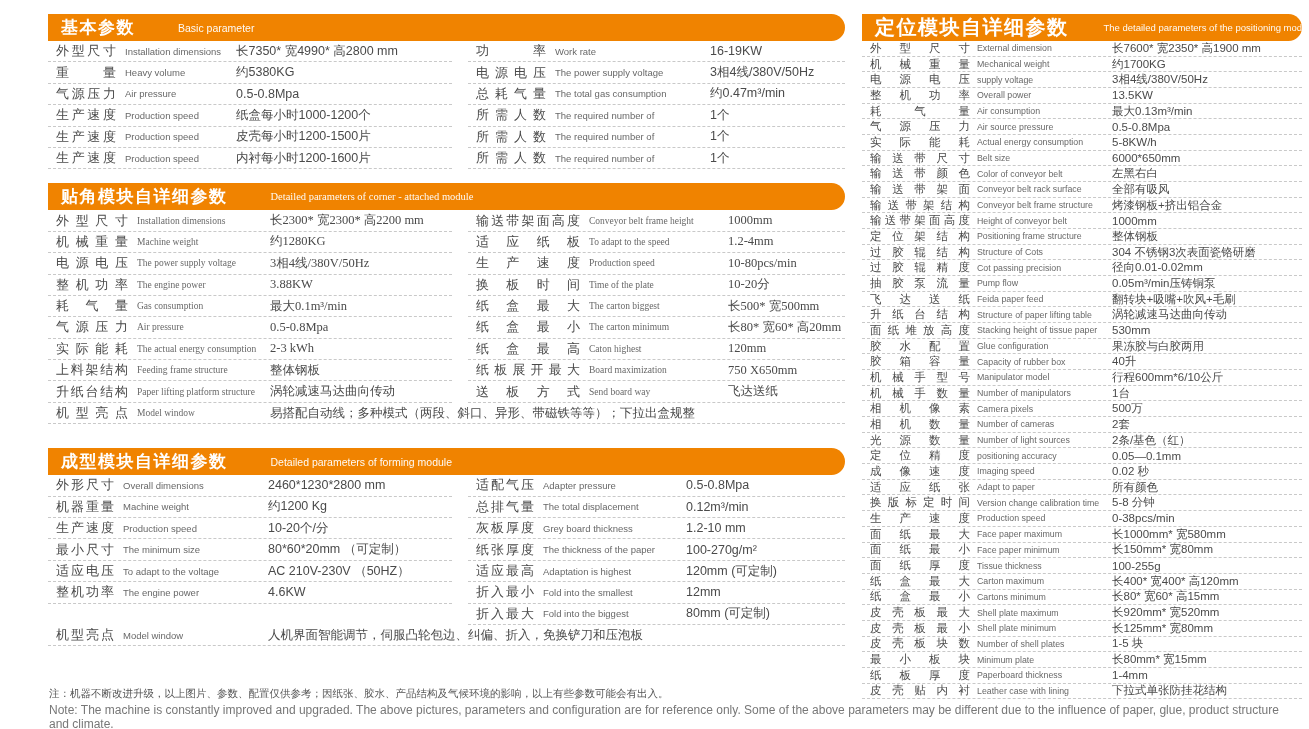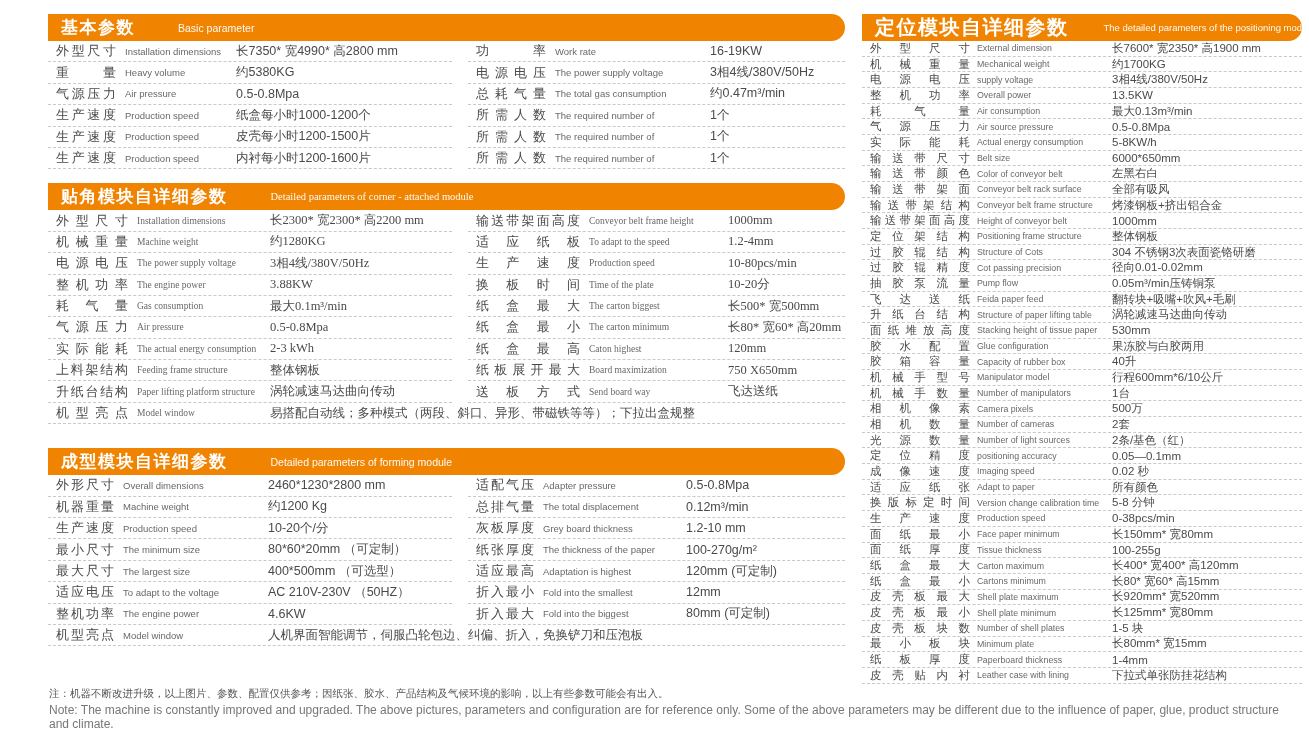--- a/index.html
+++ b/index.html
@@ -305,25 +305,20 @@
             <span class="en">Production  speed</span>
             <span class="val">10-20个/分</span>
           </div>
 
           <div class="row">
             <span class="cn">最小尺寸</span>
             <span class="en">The  minimum  size</span>
             <span class="val">80*60*20mm （可定制）</span>
           </div>
 
-          <div class="row">
-            <span class="cn">最大尺寸</span>
-            <span class="en">The  largest  size</span>
-            <span class="val">400*500mm （可选型）</span>
-          </div>
 
           <div class="row">
             <span class="cn">适应电压</span>
             <span class="en">To adapt  to the voltage</span>
             <span class="val">AC 210V-230V （50HZ）</span>
           </div>
 
           <div class="row">
             <span class="cn">整机功率</span>
             <span class="en">The  engine  power</span>
@@ -571,20 +566,25 @@
           <span class="en">Version  change  calibration  time</span>
           <span class="val">5-8 分钟</span>
         </div>
 
         <div class="row">
           <span class="cn">生产速度</span>
           <span class="en">Production  speed</span>
           <span class="val">0-38pcs/min</span>
         </div>
 
+        <div class="row">
+          <span class="cn">面纸最大</span>
+          <span class="en">Face  paper  maximum</span>
+          <span class="val">长1000mm*  宽580mm</span>
+        </div>
 
         <div class="row">
           <span class="cn">面纸最小</span>
           <span class="en">Face  paper  minimum</span>
           <span class="val">长150mm* 宽80mm</span>
         </div>
 
         <div class="row">
           <span class="cn">面纸厚度</span>
           <span class="en">Tissue  thickness</span>

